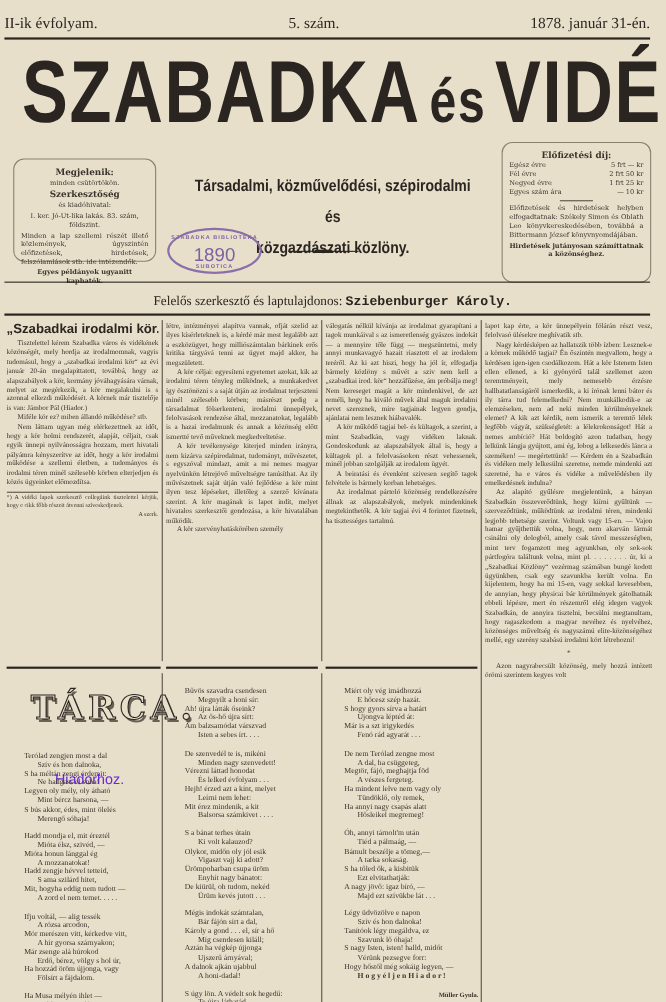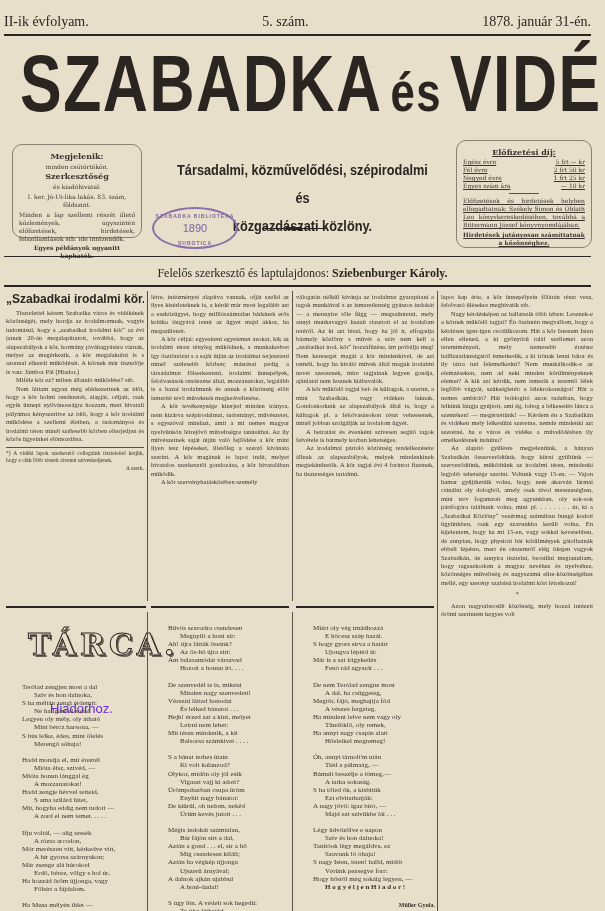--- a/index.html
+++ b/index.html
@@ -36,29 +36,29 @@
     position: absolute; left: 150px; top: 156px; width: 305px; text-align: center;
     font-family: "Liberation Sans", sans-serif; font-weight: bold; font-size: 15px;
     line-height: 28px; transform: scaleX(0.85); color: #2a2520;
   }
   .stamp {
     position: absolute; left: 152px; top: 207px; width: 86px; height: 42px;
     border: 2px solid #8a6fa8; border-radius: 50%; color: #7d63a0;
     text-align: center; font-family: "Liberation Sans", sans-serif;
   }
   .stamp .arc { font-size: 5px; font-weight: bold; position: absolute; left: 0; right: 0; top: 4px; letter-spacing: 1px; }
-  .stamp .yr { font-size: 11px; position: absolute; left: 0; right: 0; top: 13px; }
+  .stamp .yr { font-size: 17px; position: absolute; left: 0; right: 0; top: 13px; }
   .stamp .city { font-size: 5px; font-weight: bold; position: absolute; left: 0; right: 0; top: 31px; letter-spacing: 1px; }
   .shortdash { position: absolute; left: 262px; top: 228px; width: 64px; height: 1px; background: #2a2520; }
   .shortdash::after { content: ""; position: absolute; left: 24px; top: -1px; width: 16px; height: 3px; background: #2a2520; }
   .editor {
     position: absolute; left: 0; right: 0; top: 266px; text-align: center;
     font-size: 12px; color: #2a2520; font-family: "Liberation Serif", serif;
   }
-  .editor .name { font-family: Liberation Serif, serif; font-weight: bold; }
+  .editor .name { font-family: Liberation Mono, monospace; font-weight: bold; }
   .col {
     position: absolute; font-family: "Liberation Serif", serif;
     font-size: 6.5px; line-height: 8.4px; color: #3a332b; text-align: justify;
     overflow: hidden;
   }
   .col p { text-indent: 10px; }
   .art-title {
     font-family: "Liberation Sans", sans-serif; font-weight: bold; font-size: 12px;
     line-height: 16px; color: #2a2520; white-space: nowrap; margin-bottom: 2px;
   }
@@ -114,21 +114,21 @@
     <div>közgazdászati közlöny.</div>
   </div>
 
   <div class="stamp">
     <div class="arc">SZABADKA BIBLIOTEKA</div>
     <div class="yr">1890</div>
     <div class="city">SUBOTICA</div>
   </div>
   <div class="shortdash"></div>
 
-  <div class="infobox" style="left:456px; top:140px; width:136px; height:108px;text-decoration:underline;">
+  <div class="infobox" style="left:456px; top:129px; width:136px; height:128px;">
     <div class="hd">Előfizetési díj:</div>
     <div style="text-align:left;">
       <div style="display:flex; justify-content:space-between;">
           <span>Egész évre</span>
           <span>5 frt — kr</span>
         </div>
       <div style="display:flex; justify-content:space-between;">
           <span>Fél évre</span>
           <span>2 frt 50 kr</span>
         </div>
@@ -196,21 +196,21 @@
   <div class="tarca">TÁRCA.</div>
   <div class="poem-title">Hiadorhoz.</div>
 
   <div class="poem" style="left:22px; top:683px; width:125px;">
     <div class="ln">Terólad zengjen most a dal</div>
     <div class="ln i">Szív és hon dalnoka,</div>
     <div class="ln">S ha méltán zengi érdemit:</div>
     <div class="ln i">Ne hallgass el soha!</div>
     <div class="ln">Legyen oly mély, oly átható</div>
     <div class="ln i">Mint bércz harsona, —</div>
-    <div class="ln">S bús lelke, édes, mint ölelés</div>
+    <div class="ln">S bús akkor, édes, mint ölelés</div>
     <div class="ln i">Merengő sóhaja!</div>
     <div class="gap"></div>
     <div class="ln">Hadd mondja el, mit éreztél</div>
     <div class="ln i">Mióta élsz, szivéd, —</div>
     <div class="ln">Mióta honun lánggal ég</div>
     <div class="ln i">A mozzanatokat!</div>
     <div class="ln">Hadd zengje hévvel tetteid,</div>
     <div class="ln i">S ama szilárd hitet,</div>
     <div class="ln">Mit, hogyha eddig nem tudott —</div>
     <div class="ln i">A zord el nem temet. . . . .</div>
@@ -228,43 +228,43 @@
     <div class="ln i">Küldi teremtni lát;</div>
   </div>
   <div class="vline" style="left:147px; top:612px; height:299px;"></div>
 
   <div class="poem" style="left:168px; top:624px; width:122px;">
     <div class="ln">Bűvös szavadra csendesen</div>
     <div class="ln i">Megnyílt a honi sír:</div>
     <div class="ln">Ah! újra látták őseink?</div>
     <div class="ln i">Az ős-hő újra sírt:</div>
     <div class="ln">Ám balzsamódat várszvad</div>
-    <div class="ln i">Hozott a honun írt. . . .</div>
+    <div class="ln i">Isten a sebes írt. . . .</div>
     <div class="gap"></div>
     <div class="ln">De szenvedél te is, mikéni</div>
     <div class="ln i">Minden nagy szenvedett!</div>
     <div class="ln">Véreznі láttad honodat</div>
-    <div class="ln i">És lelked bánatot . . .</div>
+    <div class="ln i">És lelked évfolyam . . .</div>
     <div class="ln">Hejh! érzed azt a kínt, melyet</div>
     <div class="ln i">Leírni nem lehet:</div>
-    <div class="ln">Mit téren mindenik, a kit</div>
+    <div class="ln">Mit érez mindenik, a kit</div>
     <div class="ln i">Balsorsa számkivet . . . .</div>
     <div class="gap"></div>
     <div class="ln">S a bánat terhes útain</div>
     <div class="ln i">Ki volt kalauzod?</div>
     <div class="ln">Olykor, midőn oly jól esik</div>
     <div class="ln i">Vigaszt vajj ki adott?</div>
     <div class="ln">Ürömpoharban csupa üröm</div>
     <div class="ln i">Enyhít nagy bánatot:</div>
     <div class="ln">De kiürül, oh tudom, nekéd</div>
     <div class="ln i">Ürüm kevés jutott . . .</div>
     <div class="gap"></div>
     <div class="ln">Mégis indokát számtalan,</div>
     <div class="ln i">Bár fájón sírt a dal,</div>
-    <div class="ln">Aztán a gond . . . el, sír a hő</div>
+    <div class="ln">Károly a gond . . . el, sír a hő</div>
     <div class="ln i">Míg csendesen kiláll;</div>
     <div class="ln">Aztán ha végkép újjonga</div>
     <div class="ln i">Ujszerű árnyával;</div>
     <div class="ln">A dalnok ajkán ujabbul</div>
     <div class="ln i">A honi-dadal!</div>
     <div class="gap"></div>
     <div class="ln">S úgy lön. A védelt sok hegedű:</div>
     <div class="ln i">Te újra láthatád,</div>
   </div>
   <div class="vline" style="left:292px; top:612px; height:299px;"></div>

